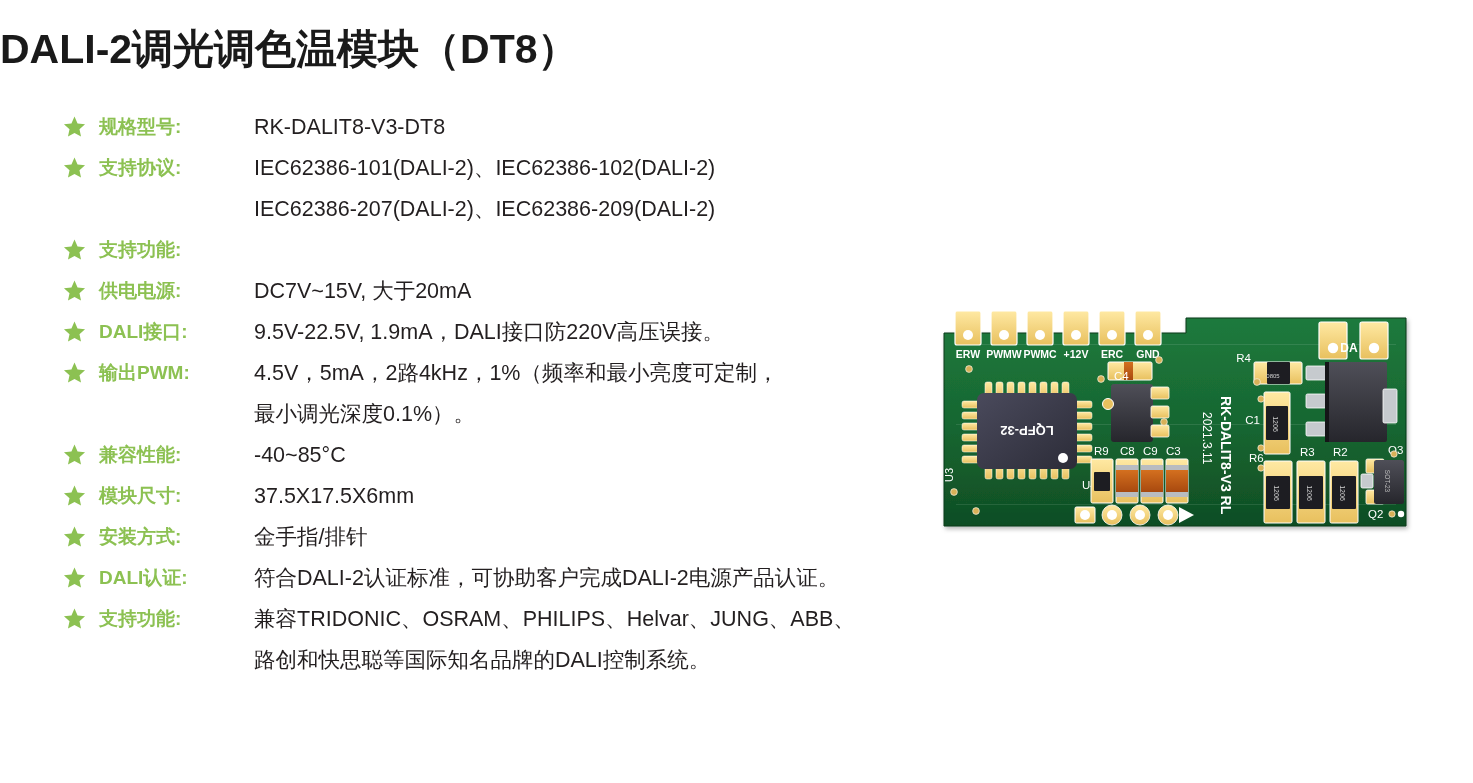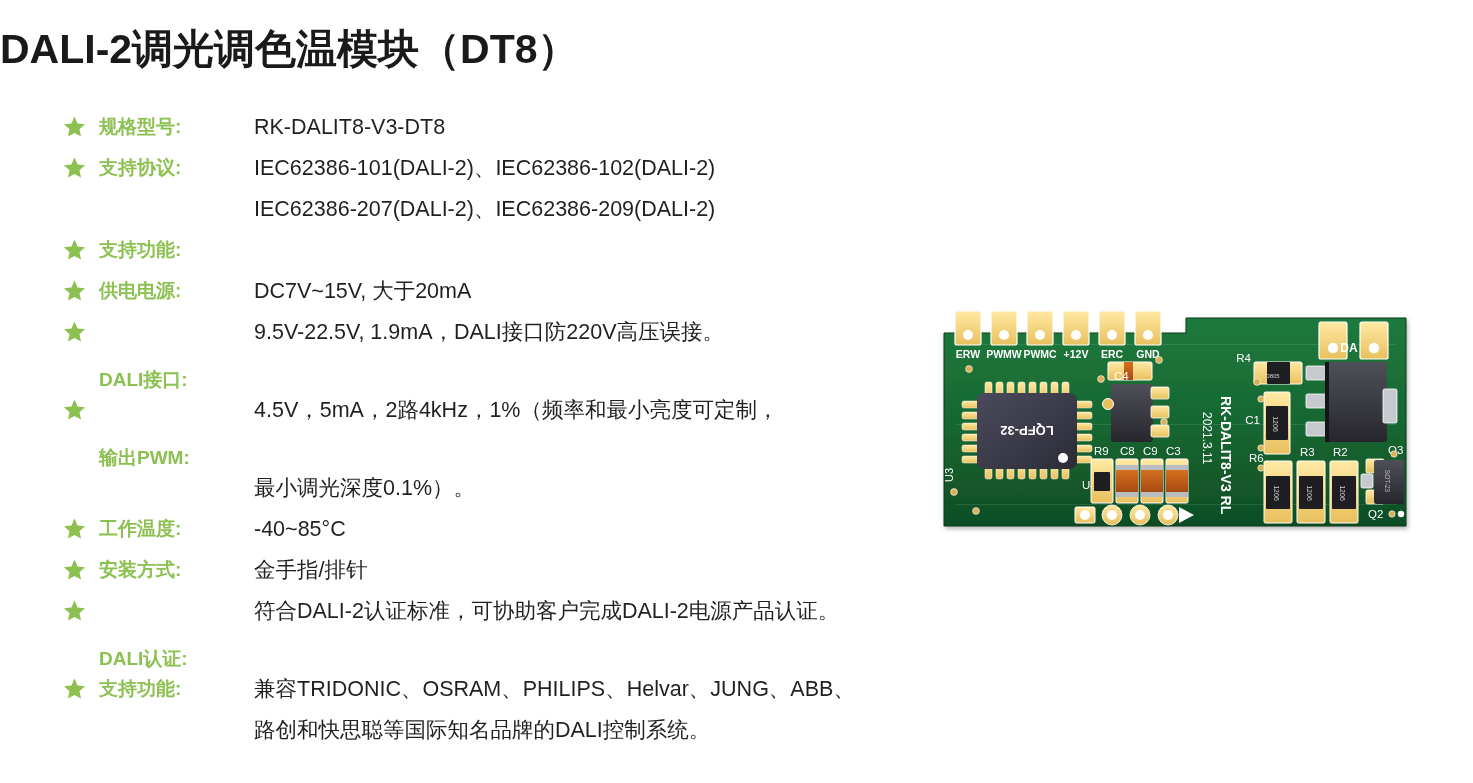--- a/index.html
+++ b/index.html
@@ -57,21 +57,21 @@
 
   .label-cell {
     flex: 0 0 152px;
     width: 152px;
     color: #8cc152;
     font-weight: bold;
     font-size: 19px;
     line-height: 30px;
     white-space: nowrap;
   }
-  .label-cell.wide { letter-spacing: 0px; margin-top: 48px; }
+  .label-cell.wide { letter-spacing: 0px; }
 
   .value-cell {
     flex: 1 1 auto;
     color: #231f20;
     font-size: 21.5px;
     line-height: 30px;
     white-space: nowrap;
     padding-left: 3px;
   }
   .value-cell.indent { padding-left: 3px; }
@@ -176,24 +176,35 @@
   </div>
 
   <div class="spec-row">
     <div class="star-cell">
       <span class="star">
         <svg width="23" height="23" viewBox="0 0 24 24" aria-hidden="true">
           <polygon points="12,1.5 15.2,8.8 23,9.6 17.2,14.9 18.8,22.5 12,18.7 5.2,22.5 6.8,14.9 1,9.6 8.8,8.8" fill="#8cc152"></polygon>
         </svg>
       </span>
     </div>
-    <div class="label-cell">工作温度:</div>
+    <div class="label-cell">兼容性能:</div>
     <div class="value-cell">-40~85°C</div>
   </div>
 
+  <div class="spec-row">
+    <div class="star-cell">
+      <span class="star">
+        <svg width="23" height="23" viewBox="0 0 24 24" aria-hidden="true">
+          <polygon points="12,1.5 15.2,8.8 23,9.6 17.2,14.9 18.8,22.5 12,18.7 5.2,22.5 6.8,14.9 1,9.6 8.8,8.8" fill="#8cc152"></polygon>
+        </svg>
+      </span>
+    </div>
+    <div class="label-cell">模块尺寸:</div>
+    <div class="value-cell">37.5X17.5X6mm</div>
+  </div>
 
   <div class="spec-row">
     <div class="star-cell">
       <span class="star">
         <svg width="23" height="23" viewBox="0 0 24 24" aria-hidden="true">
           <polygon points="12,1.5 15.2,8.8 23,9.6 17.2,14.9 18.8,22.5 12,18.7 5.2,22.5 6.8,14.9 1,9.6 8.8,8.8" fill="#8cc152"></polygon>
         </svg>
       </span>
     </div>
     <div class="label-cell">安装方式:</div>

